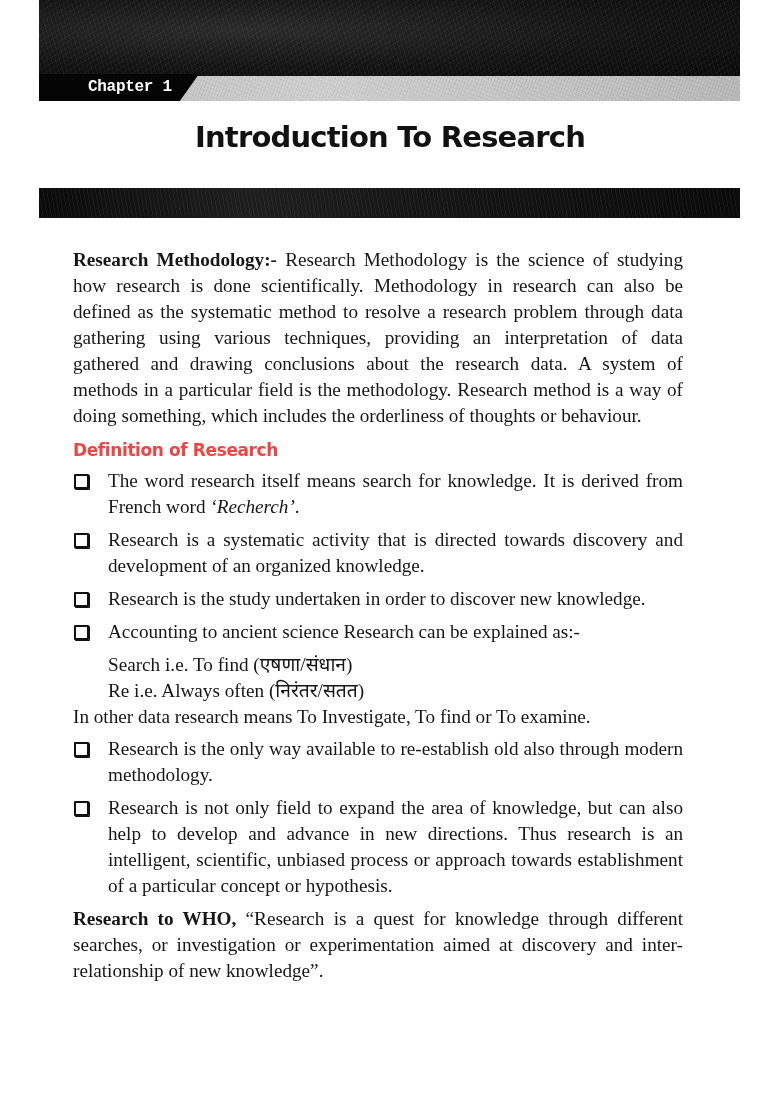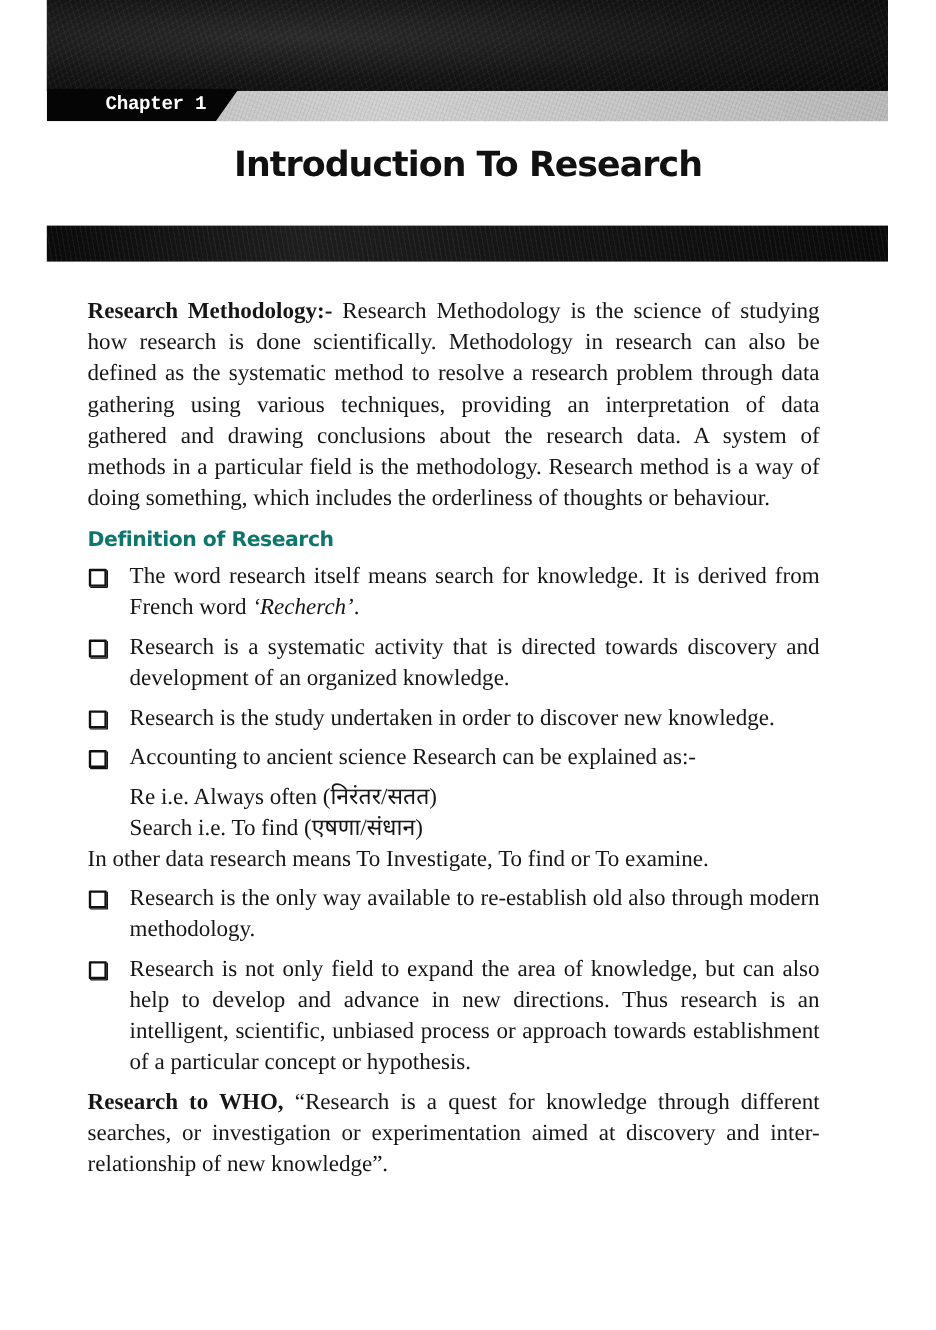--- a/index.html
+++ b/index.html
@@ -50,21 +50,21 @@
   }
   .content {
     position: absolute; left: 73px; top: 247px; width: 610px;
     font-family: "Liberation Serif", serif; font-size: 19.2px; line-height: 26px; color: #161616;
   }
   .content p { margin: 0; text-align: justify; }
   .content b { font-weight: bold; }
   .intro { margin-bottom: 9px !important; }
   .section-heading {
     font-family: "DejaVu Sans", sans-serif; font-weight: bold; font-size: 17px;
-    line-height: 24px; margin: 0 0 6px 0; letter-spacing: -0.4px; color: #0f766e;
+    line-height: 24px; margin: 0 0 6px 0; letter-spacing: -0.4px; color: #ef4444;
   }
   .bullet { position: relative; padding-left: 35px; margin-bottom: 7px; }
   .bullet .box {
     position: absolute; left: 1px; top: 6px; width: 11px; height: 11px;
     border: 2px solid #111; box-shadow: 1px 1px 0 #111; border-radius: 1px;
   }
   .bullet p { text-align: justify; }
   .sub-line { padding-left: 35px; margin-bottom: 8px; }
   .plain-line { margin-bottom: 6px !important; }
   .who { margin-top: 7px !important; }
@@ -101,22 +101,22 @@
   <div class="bullet">
     <span class="box"></span>
     <p>Research is the study undertaken in order to discover new knowledge.</p>
   </div>
 
   <div class="bullet">
     <span class="box"></span>
     <p>Accounting to ancient science Research can be explained as:-</p>
   </div>
 
+  <p class="sub-line">Search i.e. To find (एषणा/संधान)</p>
   <p class="sub-line">Re i.e. Always often (निरंतर/सतत)</p>
-  <p class="sub-line">Search i.e. To find (एषणा/संधान)</p>
 
   <p class="plain-line">In other data research means To Investigate, To find or To examine.</p>
 
   <div class="bullet">
     <span class="box"></span>
     <p>Research is the only way available to re-establish old also through modern methodology.</p>
   </div>
 
   <div class="bullet">
     <span class="box"></span>

